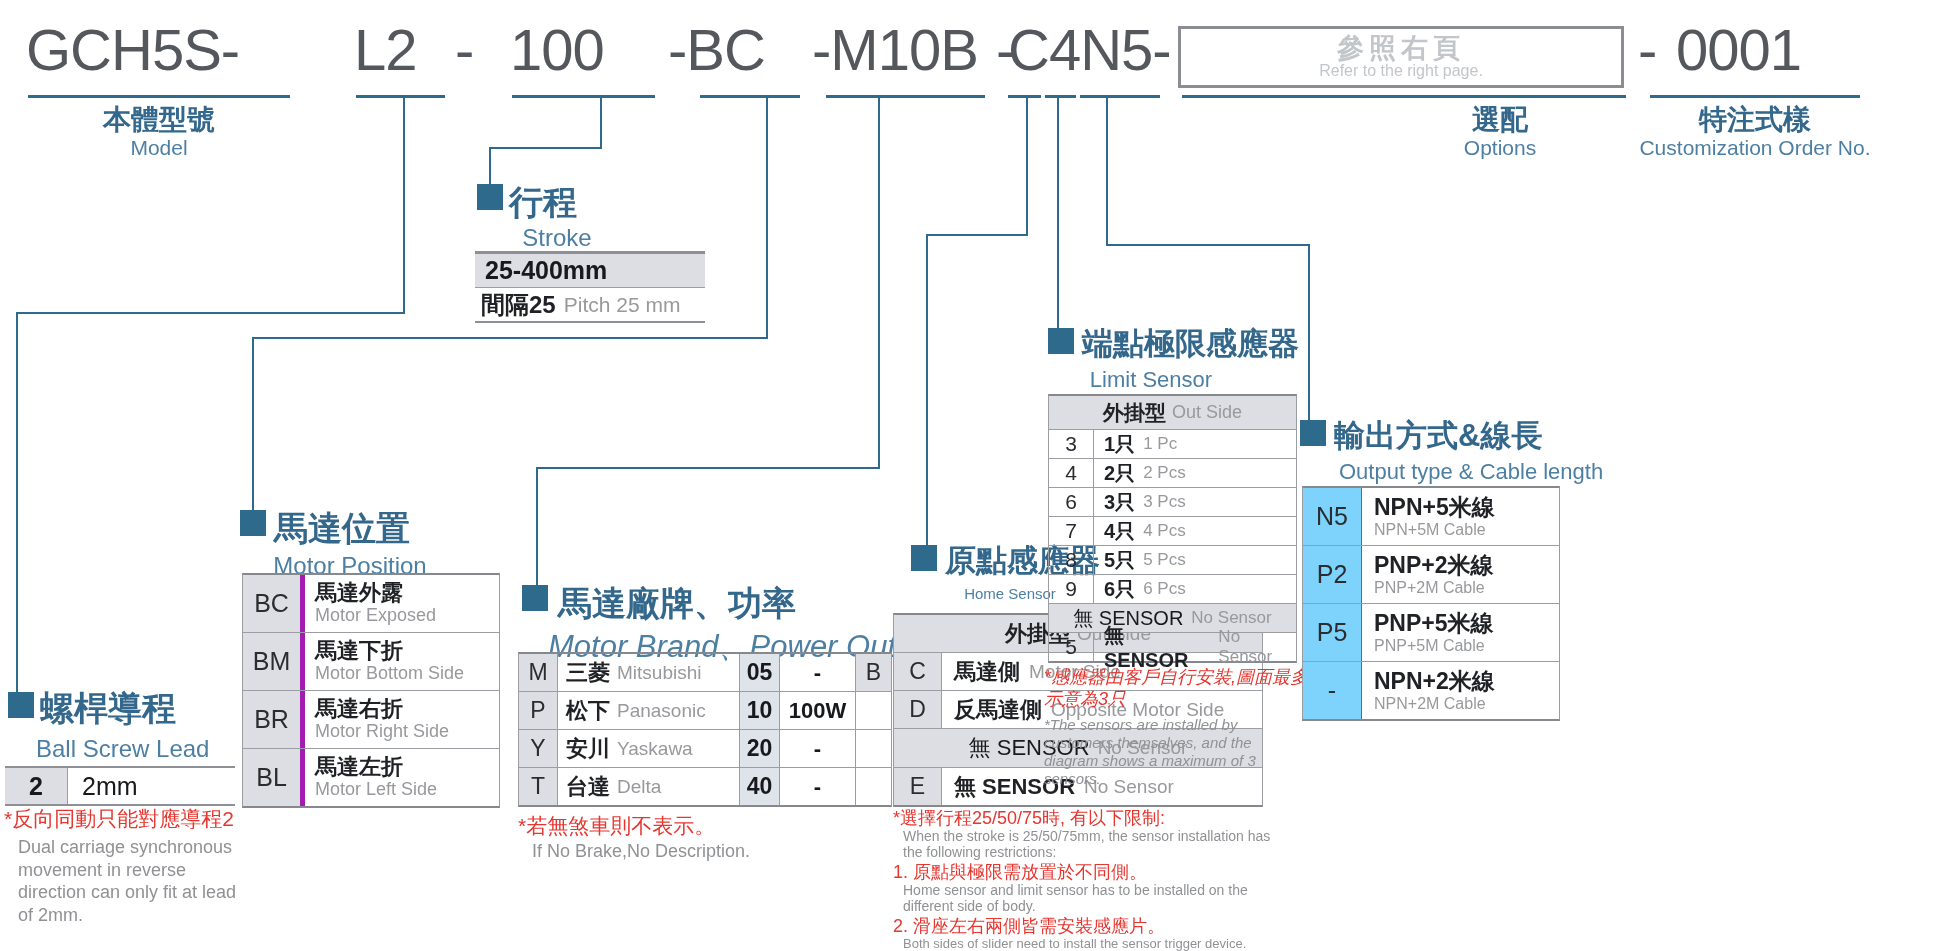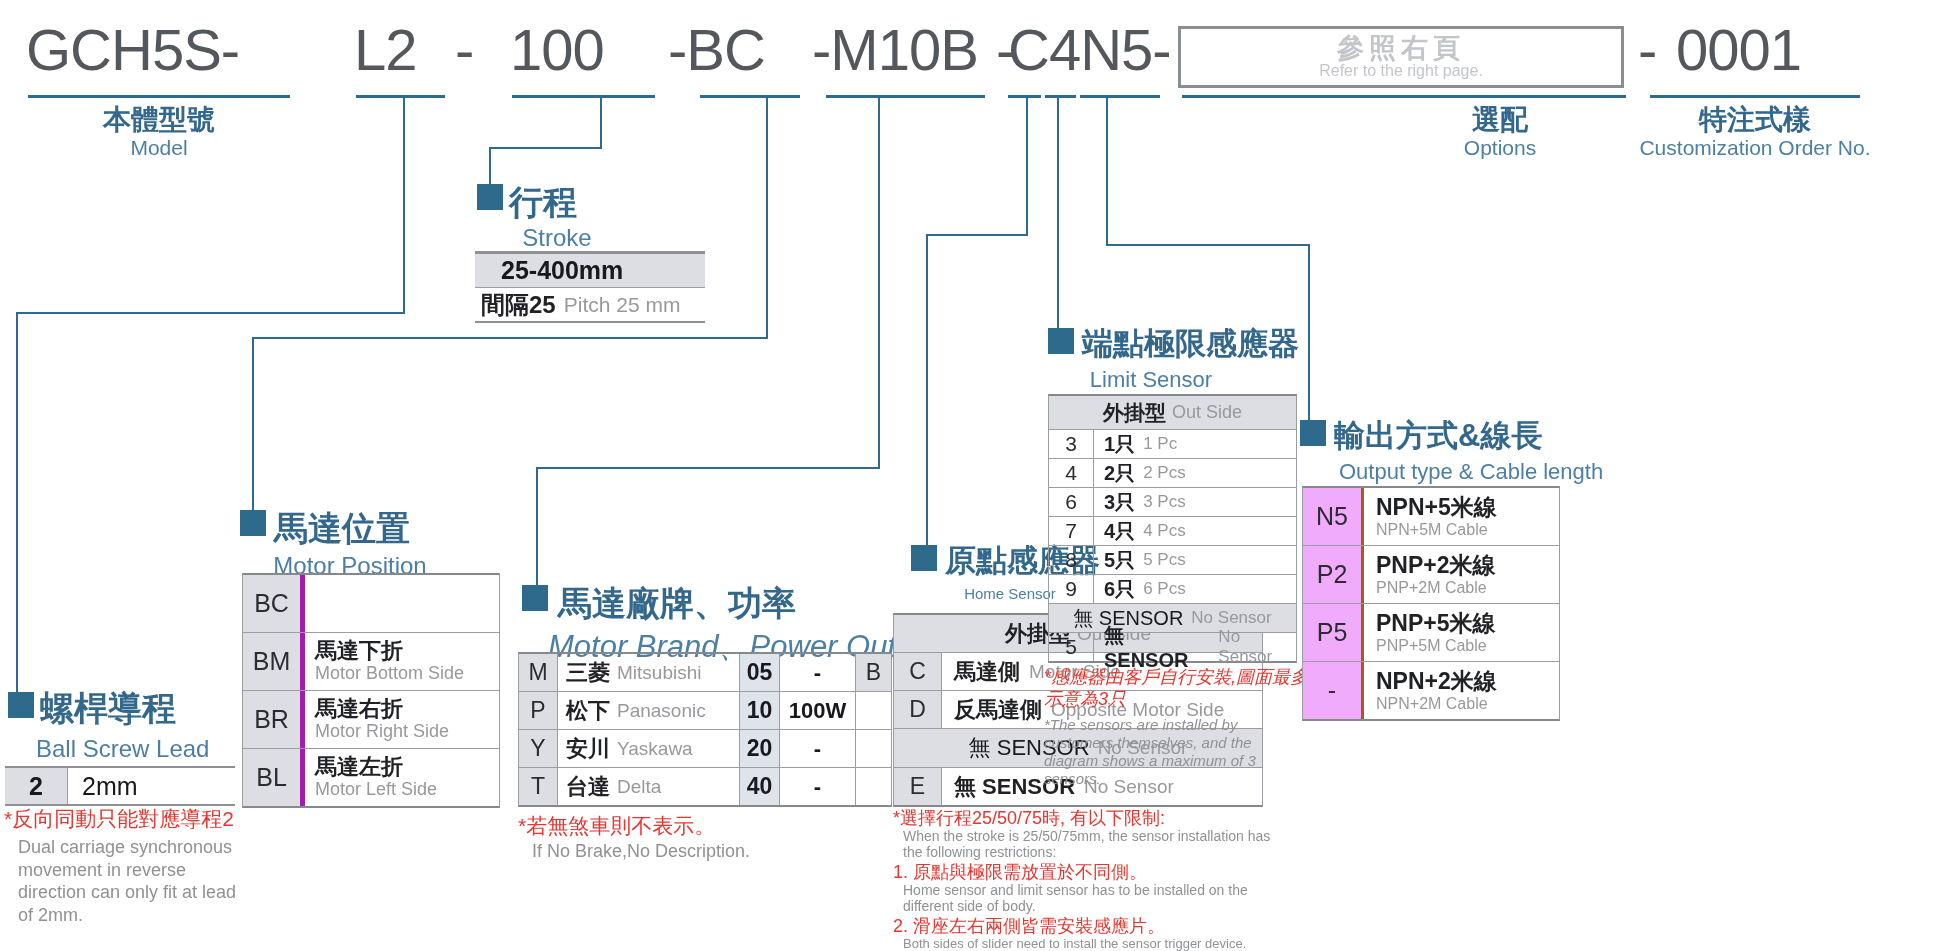--- a/index.html
+++ b/index.html
@@ -67,21 +67,21 @@
   #t-limit{left:1082px;top:323px;font-size:31px;}#s-limit{left:1048px;width:206px;top:367px;font-size:22px;text-align:center;}
   #t-out{left:1334px;top:415px;font-size:31px;}  #s-out{left:1339px;top:459px;font-size:22px;}
 
   
   .zh-b{font-weight:bold;color:#1f2125;}
   .en-g{color:#97999c;}
 
   
   #stroke-table{position:absolute;left:475px;top:251px;width:230px;border-top:3px solid #8e9095;border-bottom:2px solid #8e9095;}
   #stroke-r1{height:34px;background:#dcdee3;border-bottom:1px solid #9a9da1;display:flex;align-items:center;
-             font-size:25px;font-weight:600;color:#17191c;padding-left:26px;box-sizing:border-box;}
+             font-size:25px;font-weight:600;color:#17191c;padding-left:10px;box-sizing:border-box;}
   #stroke-r2{height:33px;display:flex;align-items:center;padding-left:6px;box-sizing:border-box;}
   #stroke-r2 .zh-b{font-size:24px;} #stroke-r2 .en-g{font-size:21px;margin-left:8px;}
 
   
   #lead-table{position:absolute;left:5px;top:766px;width:230px;height:36px;border-top:2px solid #8e9095;border-bottom:2px solid #8e9095;display:flex;}
   #lead-table .k{width:62px;background:#dcdee3;border-right:1px solid #9a9da1;display:flex;align-items:center;justify-content:center;
                  font-size:25px;font-weight:600;color:#17191c;}
   #lead-table .v{flex:1;display:flex;align-items:center;padding-left:14px;font-size:25px;color:#17191c;}
   #lead-note-red{position:absolute;left:4px;top:805px;font-size:21px;color:#e7352f;white-space:nowrap;}
   #lead-note-gray{position:absolute;left:18px;top:836px;width:238px;font-size:18px;line-height:1.25;color:#8f9194;}
@@ -139,21 +139,21 @@
   .ls-band{height:28px;background:#dcdee3;border-bottom:1px solid #9a9da1;display:flex;align-items:center;justify-content:center;}
   .ls-band .zh-d{font-size:20px;color:#17191c;} .ls-band .en-g{font-size:17px;margin-left:8px;}
   #limit-notes{position:absolute;left:1044px;top:666px;width:264px;font-style:italic;}
   #limit-notes .note-red{font-size:18px;line-height:22px;}
   #limit-notes .note-gray{font-size:15px;line-height:18px;padding-left:0;margin-top:6px;}
 
   
   #out-table{position:absolute;left:1302px;top:486px;width:256px;border:1px solid #9a9da1;border-top:2px solid #85888c;border-bottom:2px solid #85888c;}
   .ot-row{display:flex;height:57px;border-bottom:1px solid #9a9da1;}
   .ot-row:last-child{border-bottom:none;}
-  .ot-k{width:58px;background:#f0abfc;border-right:3px solid #a16207;display:flex;align-items:center;justify-content:center;font-size:25px;color:#2a2c2f;}
+  .ot-k{width:58px;background:#7dd3fc;border-right:1px solid #a16207;display:flex;align-items:center;justify-content:center;font-size:25px;color:#2a2c2f;}
   .ot-v{flex:1;padding:6px 0 0 12px;}
   .ot-v .zh-b{display:block;font-size:23px;line-height:26px;}
   .ot-v .en-g{display:block;font-size:16px;line-height:19px;}
 </style>
 </head>
 <body>
 
 <div id="stage">
 
   <div class="seg" id="seg0">GCH5S-</div>
@@ -244,20 +244,24 @@
   <div id="lead-table">
     <div class="k">2</div>
     <div class="v">2mm</div>
   </div>
   <div id="lead-note-red" class="notetext">*反向同動只能對應導程2</div>
   <div id="lead-note-gray">Dual carriage synchronous movement in reverse direction can only fit at lead of 2mm.</div>
 
   <div id="pos-table">
     <div class="pos-row">
       <div class="pos-k">BC</div>
+      <div class="pos-v">
+        <span class="zh-b">馬達外露</span>
+        <span class="en-g">Motor Exposed</span>
+      </div>
     </div>
     <div class="pos-row">
       <div class="pos-k">BM</div>
       <div class="pos-v">
         <span class="zh-b">馬達下折</span>
         <span class="en-g">Motor Bottom Side</span>
       </div>
     </div>
     <div class="pos-row">
       <div class="pos-k">BR</div>

